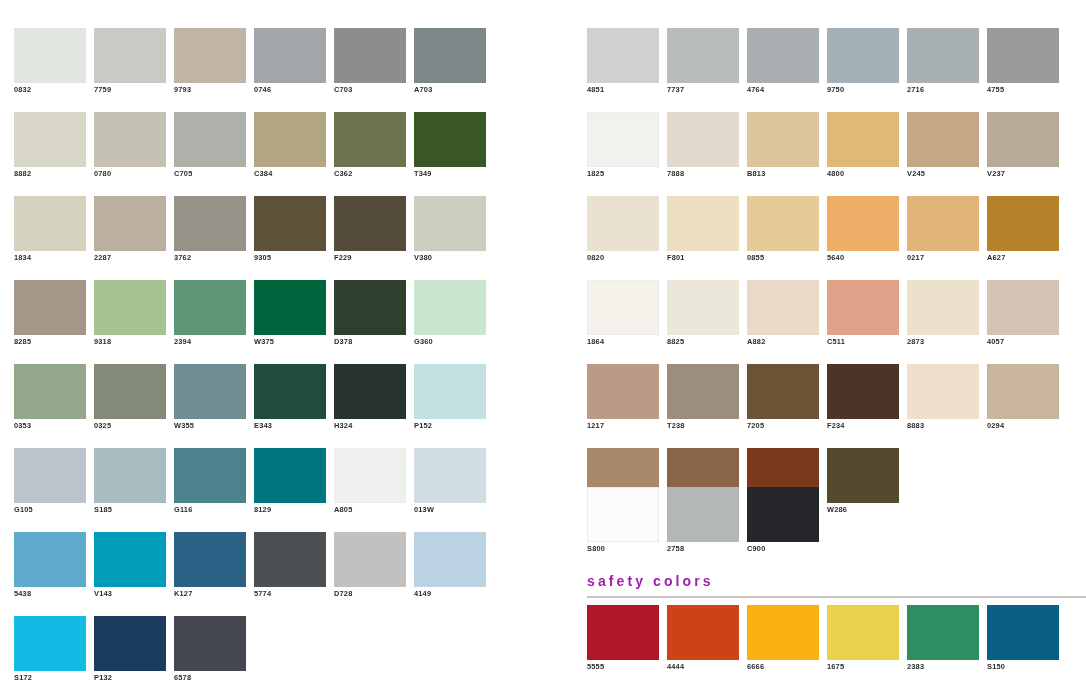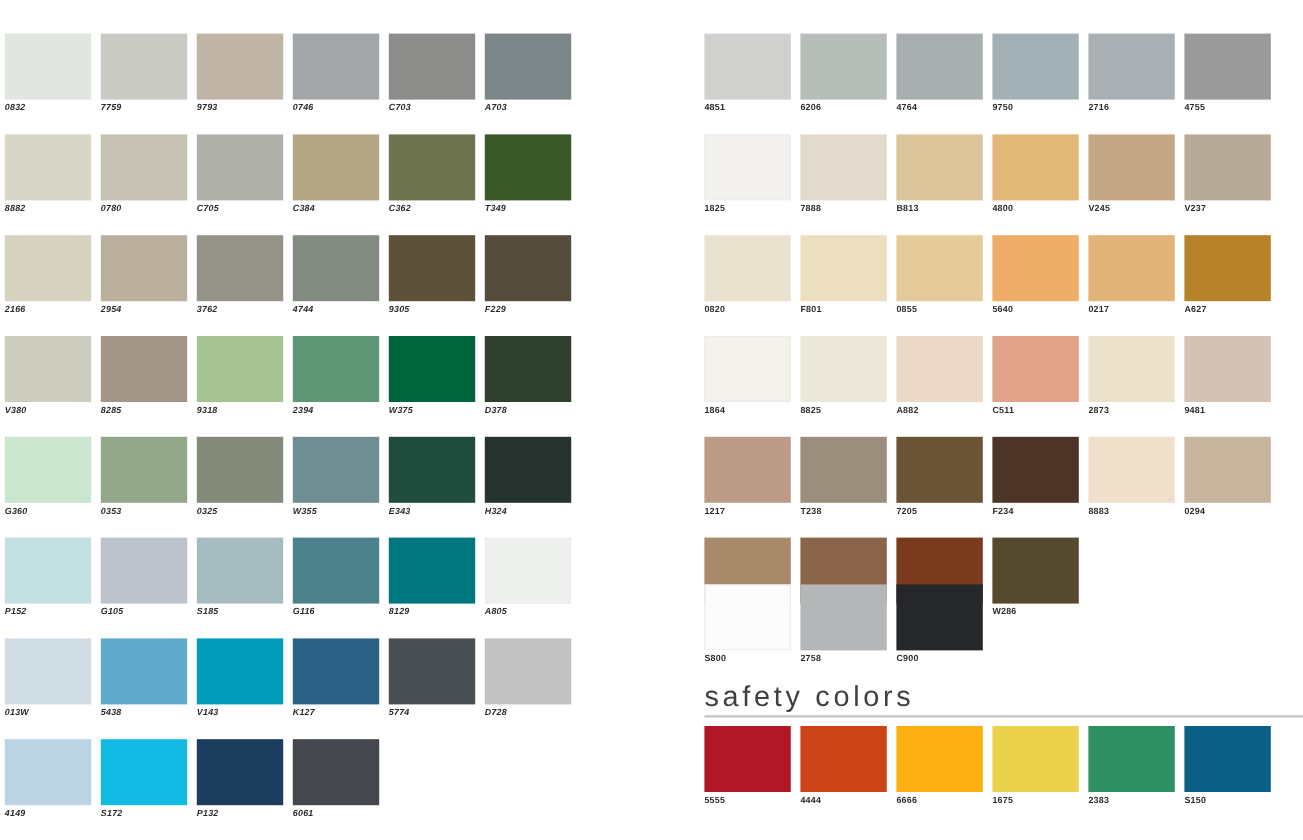--- a/index.html
+++ b/index.html
@@ -32,24 +32,23 @@
   .column-right { width: 511px; }
 
   
   .grid {
     position: absolute;
     display: grid;
     grid-template-columns: repeat(6, 72px);
     column-gap: 8px;
   }
   .grid-left {
-    left: 4px;
+    left: 14px;
     top: 28px;
     row-gap: 15px;
-    font-style: italic;
   }
   .grid-right {
     left: 12px;
     top: 28px;
     row-gap: 15px;
   }
 
   .swatch-cell {
     width: 72px;
     height: 69px;
@@ -86,23 +85,23 @@
   }
 
   
   .safety-section {
     position: absolute;
     left: 12px;
     top: 570px;
     width: 499px;
   }
   .safety-heading {
-    font-size: 24px;
-    font-weight: normal;
-    color: #404040;
+    font-size: 14px;
+    font-weight: bold;
+    color: #a21caf;
     letter-spacing: 3.1px;
     line-height: 22px;
     margin: 0;
     padding-bottom: 2px;
   }
   .safety-rule {
     width: 499px;
     height: 1.5px;
     background: #c6c6c6;
     margin-top: 2px;
@@ -164,35 +163,31 @@
         <div class="swatch-cell">
           <span class="swatch-chip" style="background: rgb(111, 116, 80);"></span>
           <span class="swatch-label">C362</span>
         </div>
         <div class="swatch-cell">
           <span class="swatch-chip" style="background: rgb(58, 87, 40);"></span>
           <span class="swatch-label">T349</span>
         </div>
         <div class="swatch-cell">
           <span class="swatch-chip" style="background: rgb(213, 210, 192);"></span>
-          <span class="swatch-label">2166</span>
+          <span class="swatch-label">1834</span>
         </div>
         <div class="swatch-cell">
           <span class="swatch-chip" style="background: rgb(187, 176, 158);"></span>
-          <span class="swatch-label">2954</span>
+          <span class="swatch-label">2287</span>
         </div>
         <div class="swatch-cell">
           <span class="swatch-chip" style="background: rgb(148, 146, 137);"></span>
           <span class="swatch-label">3762</span>
         </div>
         <div class="swatch-cell">
-          <span class="swatch-chip" style="background: rgb(132, 139, 130);"></span>
-          <span class="swatch-label">4744</span>
-        </div>
-        <div class="swatch-cell">
           <span class="swatch-chip" style="background: rgb(94, 81, 57);"></span>
           <span class="swatch-label">9305</span>
         </div>
         <div class="swatch-cell">
           <span class="swatch-chip" style="background: rgb(85, 76, 61);"></span>
           <span class="swatch-label">F229</span>
         </div>
         <div class="swatch-cell">
           <span class="swatch-chip" style="background: rgb(205, 205, 191);"></span>
           <span class="swatch-label">V380</span>
@@ -296,34 +291,34 @@
         <div class="swatch-cell">
           <span class="swatch-chip" style="background: rgb(18, 186, 228);"></span>
           <span class="swatch-label">S172</span>
         </div>
         <div class="swatch-cell">
           <span class="swatch-chip" style="background: rgb(28, 60, 94);"></span>
           <span class="swatch-label">P132</span>
         </div>
         <div class="swatch-cell">
           <span class="swatch-chip" style="background: rgb(68, 71, 77);"></span>
-          <span class="swatch-label">6061</span>
+          <span class="swatch-label">6578</span>
         </div>
       </div>
   </div>
 
   <div class="column column-right">
     <div class="grid grid-right">
         <div class="swatch-cell">
           <span class="swatch-chip" style="background: rgb(208, 209, 207);"></span>
           <span class="swatch-label">4851</span>
         </div>
         <div class="swatch-cell">
           <span class="swatch-chip" style="background: rgb(183, 189, 185);"></span>
-          <span class="swatch-label">6206</span>
+          <span class="swatch-label">7737</span>
         </div>
         <div class="swatch-cell">
           <span class="swatch-chip" style="background: rgb(169, 174, 176);"></span>
           <span class="swatch-label">4764</span>
         </div>
         <div class="swatch-cell">
           <span class="swatch-chip" style="background: rgb(163, 177, 182);"></span>
           <span class="swatch-label">9750</span>
         </div>
         <div class="swatch-cell">
@@ -397,21 +392,21 @@
         <div class="swatch-cell">
           <span class="swatch-chip" style="background: rgb(224, 162, 137);"></span>
           <span class="swatch-label">C511</span>
         </div>
         <div class="swatch-cell">
           <span class="swatch-chip" style="background: rgb(236, 225, 202);"></span>
           <span class="swatch-label">2873</span>
         </div>
         <div class="swatch-cell">
           <span class="swatch-chip" style="background: rgb(212, 194, 180);"></span>
-          <span class="swatch-label">9481</span>
+          <span class="swatch-label">4057</span>
         </div>
         <div class="swatch-cell">
           <span class="swatch-chip" style="background: rgb(187, 155, 134);"></span>
           <span class="swatch-label">1217</span>
         </div>
         <div class="swatch-cell">
           <span class="swatch-chip" style="background: rgb(156, 142, 124);"></span>
           <span class="swatch-label">T238</span>
         </div>
         <div class="swatch-cell">

